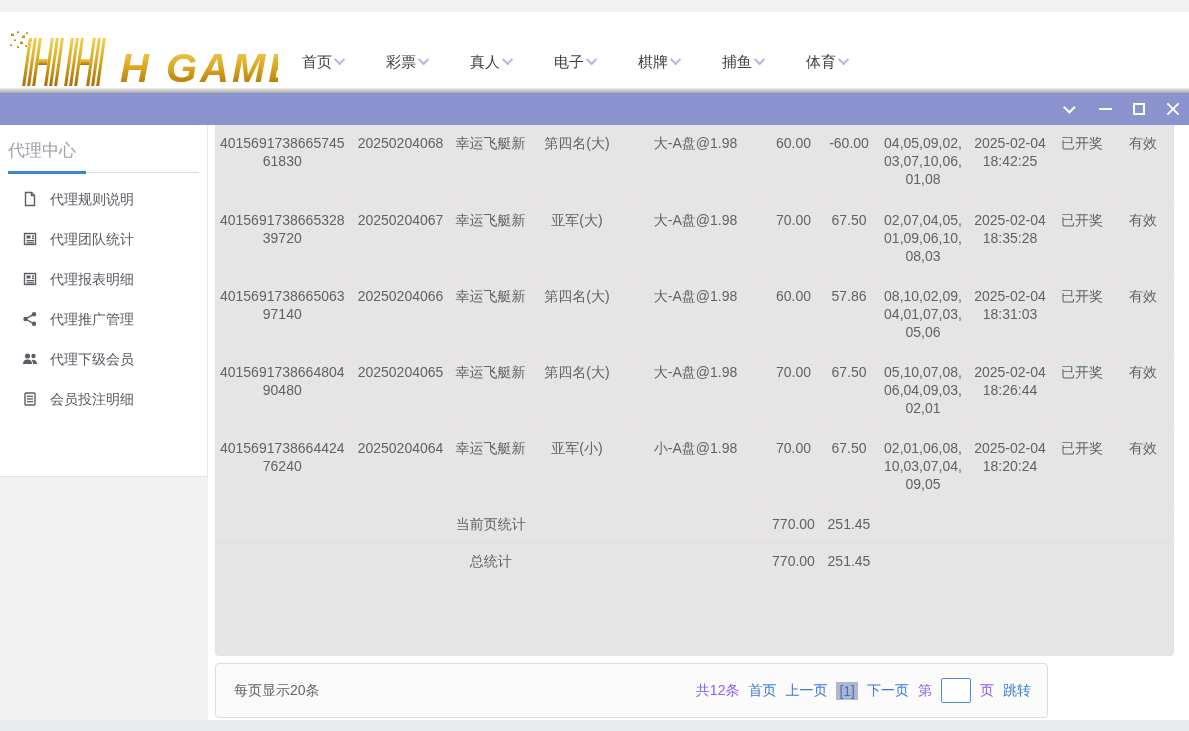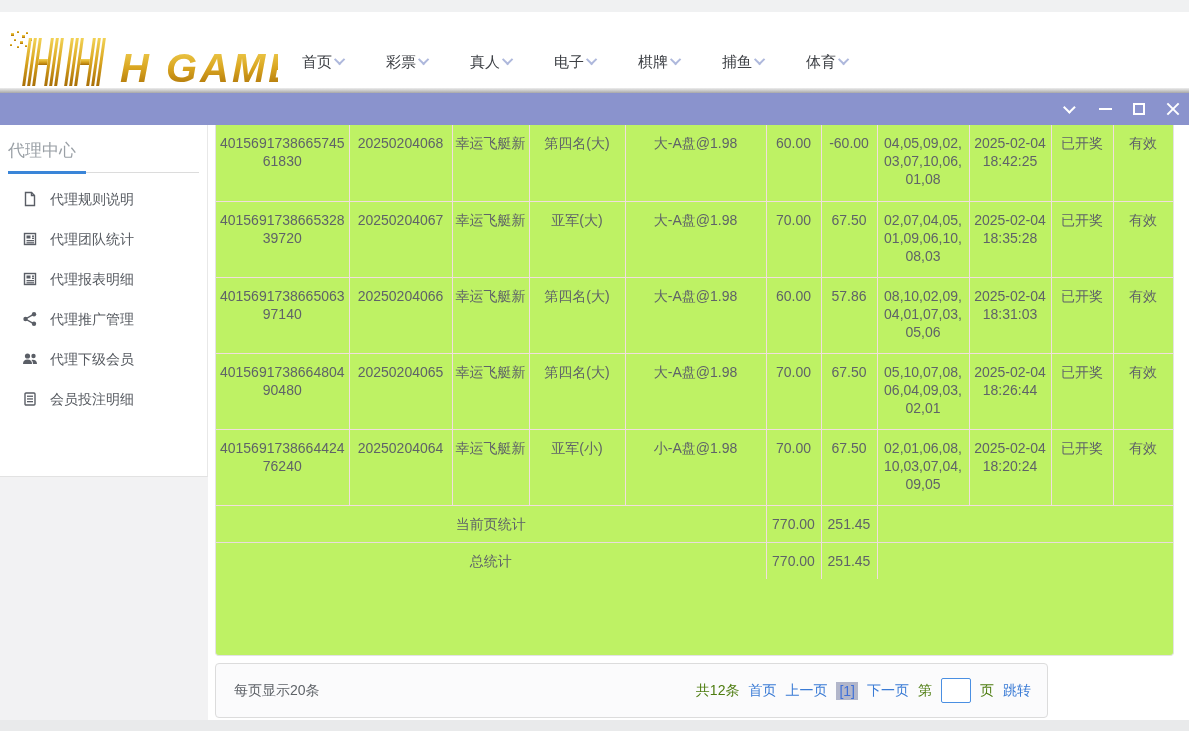--- a/index.html
+++ b/index.html
@@ -47,39 +47,39 @@
   .sidebar-title { margin: 14px 0 0 8px; font-size: 17px; color: #9aa0a6; }
   .sidebar-rule { position: relative; margin: 10px 8px 0 8px; height: 1px; background: #dcdcdc; }
   .sidebar-rule .accent { position: absolute; left: 0; top: -1px; width: 78px; height: 3px; background: #3a85d8; }
   .sidebar-menu { margin-top: 18px; }
   .menu-item { display: flex; align-items: flex-start; height: 40px; padding-left: 22px; cursor: pointer; }
   .menu-item .mi-icon { width: 16px; height: 16px; margin-right: 12px; flex: 0 0 16px; }
   .menu-item .mi-label { font-size: 14px; color: #565a60; }
 
   
   .table-panel { position: absolute; left: 215px; top: 125px; width: 959px; height: 531px;
-    background: #bef264; border: 1px solid #e3e3e3; border-top: none; border-radius: 0 0 4px 4px; overflow: hidden; }
+    background: #e5e5e5; border: 1px solid #e3e3e3; border-top: none; border-radius: 0 0 4px 4px; overflow: hidden; }
   table.bet-table { width: 957px; border-collapse: collapse; table-layout: fixed; }
   .bet-table td { border-right: 1px solid #f1dede; border-bottom: 1px solid #f1dede;
     text-align: center; vertical-align: top; padding: 9px 3px 0 3px;
     font-size: 14px; line-height: 18px; color: #5f6368; word-break: break-all; }
   .bet-table tr.data-row { height: 76px; }
   .bet-table td:last-child { border-right: 1px solid #f1dede; }
   .bet-table tr.summary-row { height: 37px; }
   .bet-table tr.summary-row td { vertical-align: middle; padding: 8px 3px; border-bottom: 1px solid #eadcdc; }
   .bet-table tr.summary-row td.no-right { border-right: none; }
   .bet-table tr.summary-row:last-child td { border-bottom: none; }
 
   
   .pagination-panel { position: absolute; left: 215px; top: 663px; width: 833px; height: 55px;
     background: #fbfbfc; border: 1px solid #dcdcdc; border-radius: 4px;
     display: flex; align-items: center; justify-content: space-between; padding: 0 16px 0 18px; }
   .page-size-text { font-size: 14px; color: #5f6368; }
   .pager { display: flex; align-items: center; gap: 9px; font-size: 14px; }
-  .pager .plain { color: #4d7c0f; }
+  .pager .plain { color: #8b5cf6; }
   .pager .link { color: #3a7bd5; cursor: pointer; }
   .page-current { background: #b2b6ca; color: #3f6fd8; padding: 1px 3px; cursor: pointer; }
   .page-input { width: 30px; height: 25px; border: 1px solid #4a8fe2; border-radius: 2px;
     background: #fff; outline: none; text-align: center; font-size: 13px; color: #333; }
 
   .bottom-strip { position: absolute; left: 0; top: 720px; width: 1189px; height: 11px; background: #e9eaeb; }
 
   svg .ic { fill: none; stroke: #5a5e66; stroke-width: 1.4; }
   svg .icf { fill: #5a5e66; stroke: none; }
 </style>

